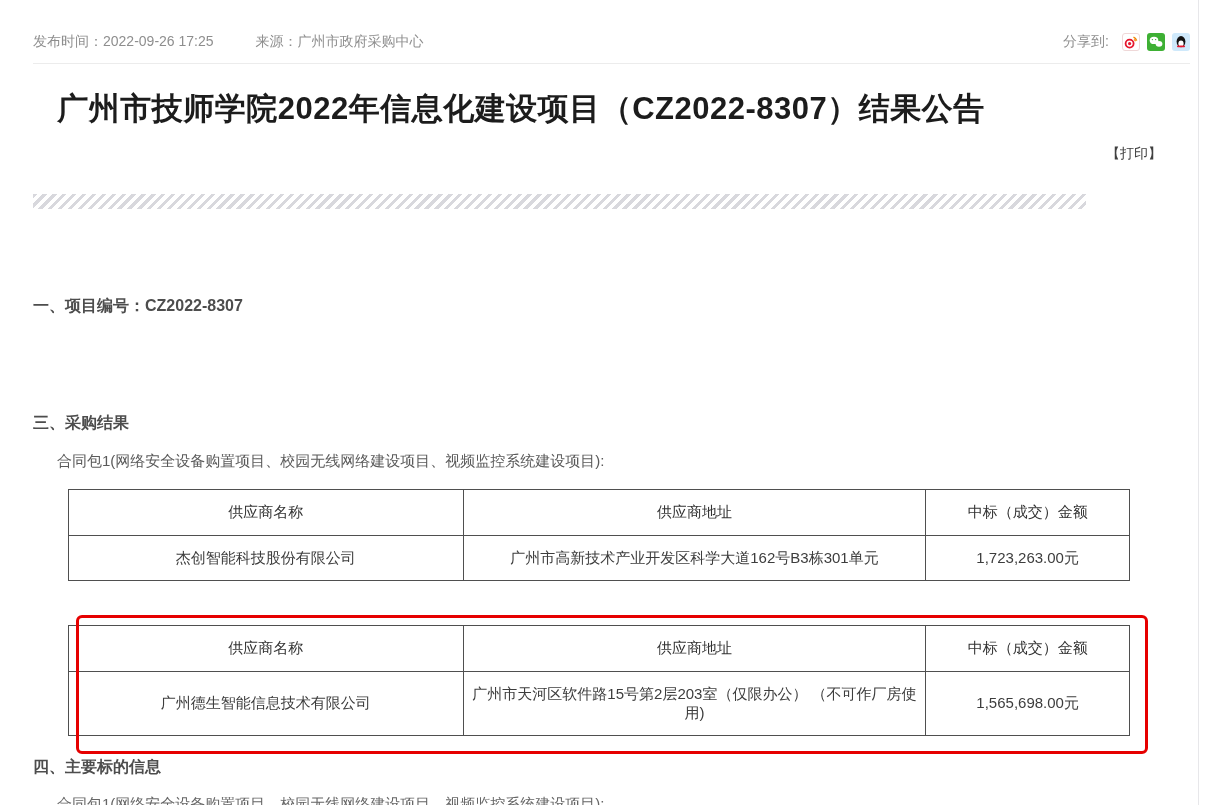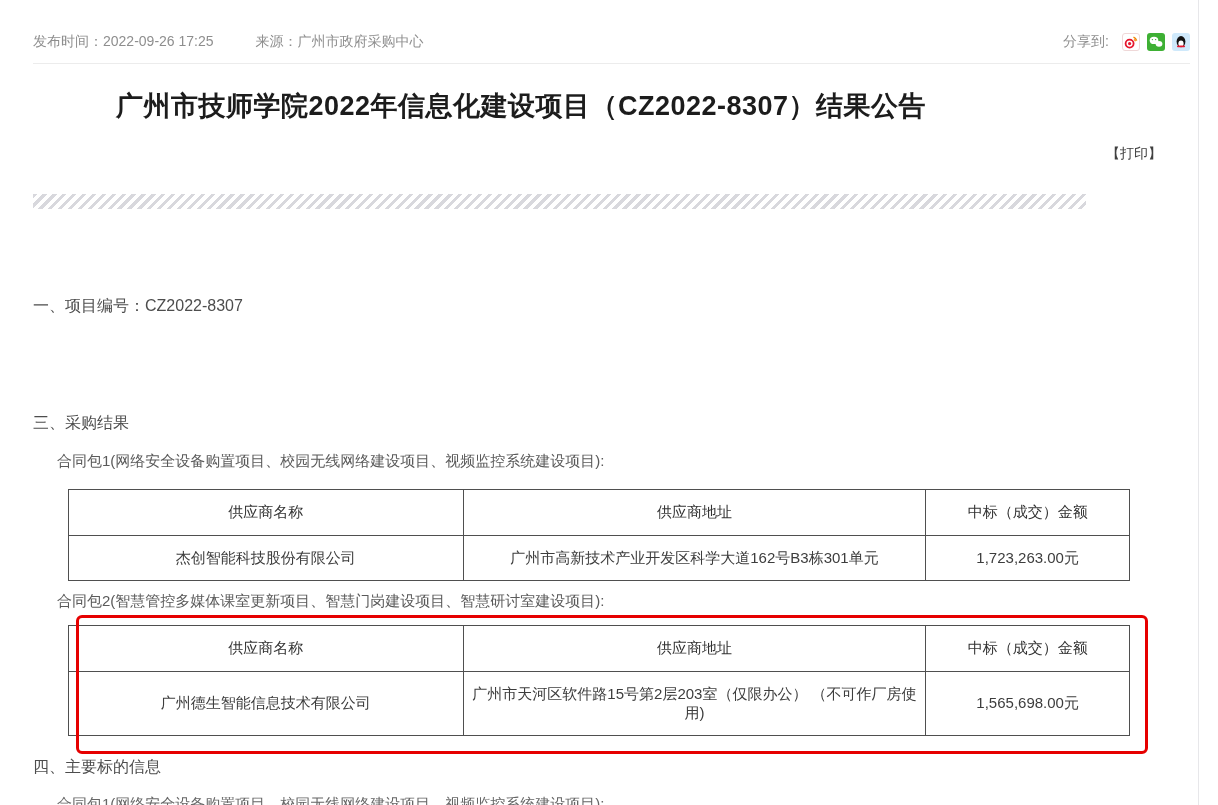--- a/index.html
+++ b/index.html
@@ -15,29 +15,29 @@
   .share-area { position:absolute; right:0; top:0; display:flex; color:#8e8e8e; font-size:14px; }
   .share-icons { display:flex; align-items:center; margin-left:6px; }
   .share-icon { width:18px; height:18px; border-radius:3px; margin-left:7px; display:inline-block; cursor:pointer; }
   .icon-weibo { background:#ffffff; border:1px solid #efd8d8; }
   .icon-wechat { background:#3eb034; }
   .icon-qq { background:#cfe9fb; }
   .meta-divider { position:absolute; left:33px; top:63px; width:1157px; height:1px; background:#ececec; }
 
   
   .doc-title { position:absolute; left:0; top:88px; width:1042px; text-align:center;
-               font-size:27px; font-weight:700; color:#1c1c1c; letter-spacing:0.5px; }
+               font-size:31px; font-weight:700; color:#1c1c1c; letter-spacing:0.5px; }
   .print-btn { position:absolute; right:56px; top:145px; font-size:14px; color:#404040; cursor:pointer; }
 
   
   .hatch { position:absolute; left:33px; top:194px; width:1053px; height:15px;
            background:repeating-linear-gradient(135deg,#d8d8dd 0 3px,#ffffff 3px 7px); }
 
   
-  .section { position:absolute; left:33px; font-size:16px; font-weight:400; color:#4d4d4d; }
+  .section { position:absolute; left:33px; font-size:16px; font-weight:700; color:#4d4d4d; }
   .sec-1 { top:296px; } .sec-2 { top:359px; } .sec-3 { top:413px; } .sec-4 { top:757px; }
 
   
   .pkg-label { position:absolute; left:57px; font-size:15px; color:#5a5a5a; }
   .pkg-1 { top:452px; } .pkg-2 { top:592px; }
 
   
   table.result { border-collapse:collapse; table-layout:fixed; position:absolute; left:68px; width:1062px;
                  font-size:15px; color:#3d3d3d; background:#ffffff; }
   .table-1 { top:489px; }
@@ -122,21 +122,20 @@
     </thead>
     <tbody>
       <tr>
         <td>杰创智能科技股份有限公司</td>
         <td>广州市高新技术产业开发区科学大道162号B3栋301单元</td>
         <td class="amount">1,723,263.00元</td>
       </tr>
     </tbody>
   </table>
 
-  <div class="pkg-label pkg-2">合同包2(智慧管控多媒体课室更新项目、智慧门岗建设项目、智慧研讨室建设项目):</div>
   <table class="result table-2">
     <colgroup>
         <col class="col-name">
         <col class="col-addr">
         <col class="col-amt">
       </colgroup>
     <thead>
       <tr>
         <th>供应商名称</th>
         <th>供应商地址</th>

